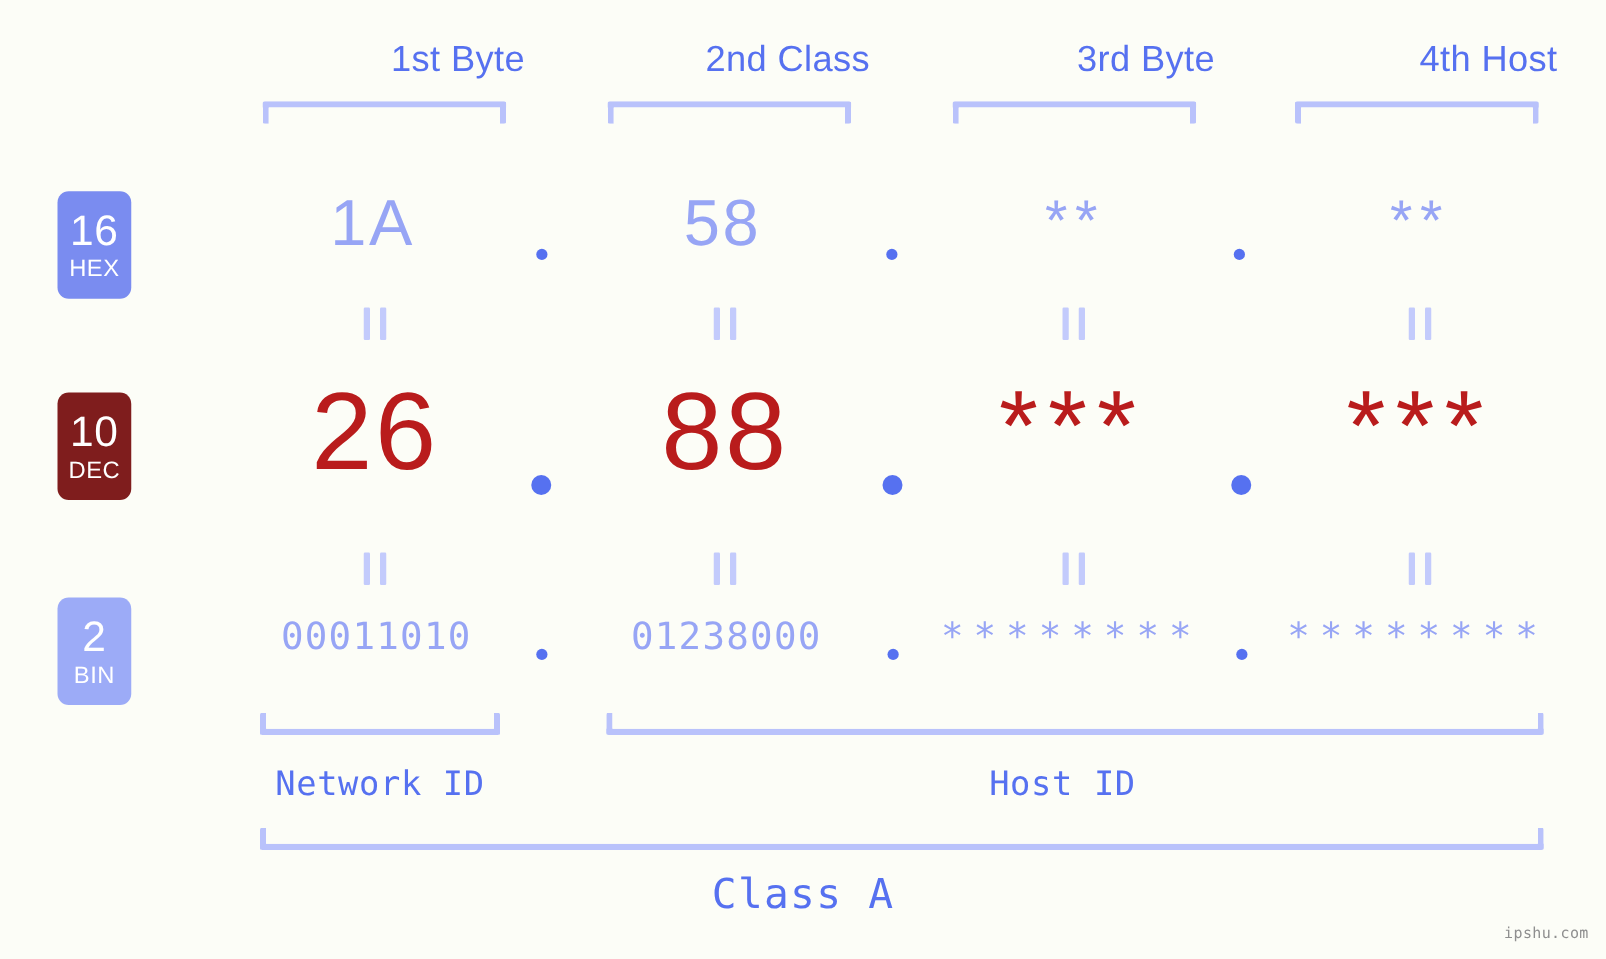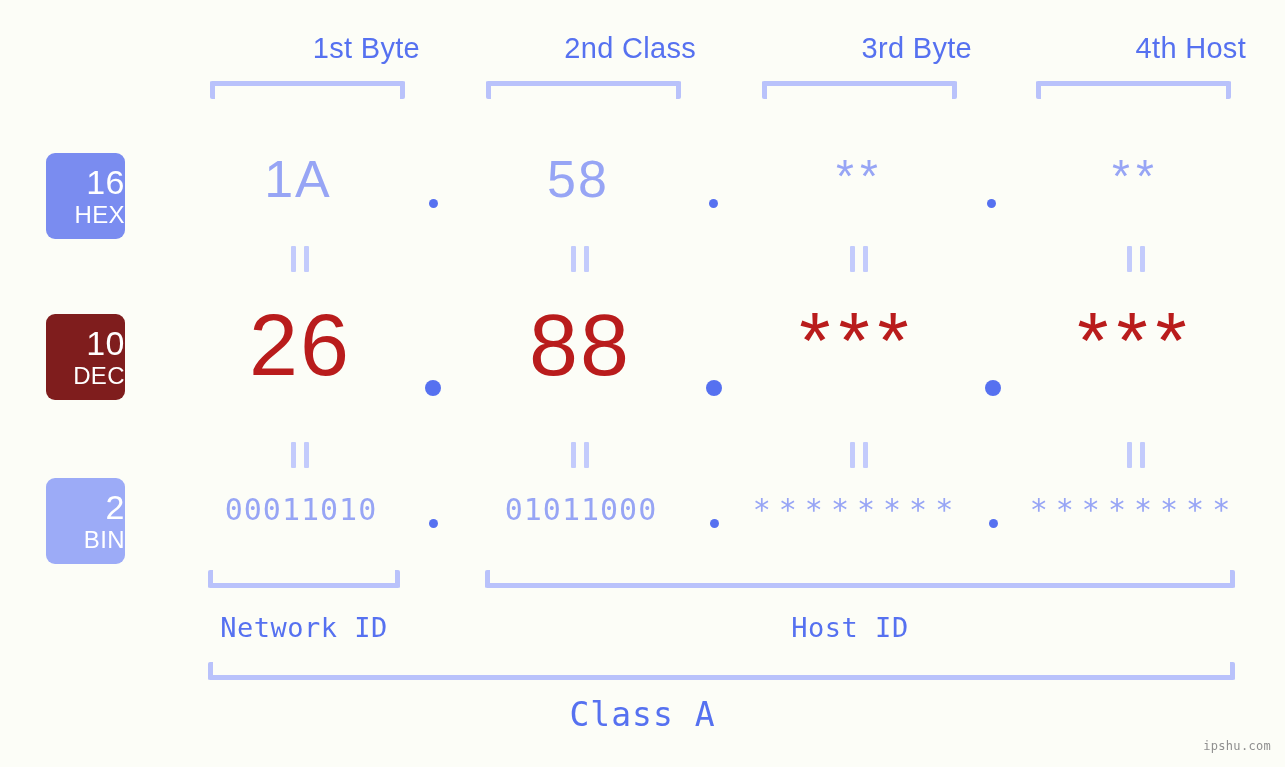--- a/index.html
+++ b/index.html
@@ -35,38 +35,38 @@
     border-top: 5px solid #b9c2fb;
     border-left: 5px solid #b9c2fb;
     border-right: 5px solid #b9c2fb;
     border-radius: 2px;
   }
 
   
   .badge {
     position: absolute;
     left: 46px;
-    width: 79px;
+    width: 59px;
     height: 86px;
     border-radius: 9px;
     color: #ffffff;
     display: flex;
     flex-direction: column;
-    align-items: flex-end;
+    align-items: center;
     justify-content: center;
     font-family: "Liberation Sans", sans-serif;
     line-height: 1;
   }
   .badge .num {
     font-size: 34px;
     font-weight: 400;
     letter-spacing: 0.5px;
   }
   .badge .lbl {
-    font-size: 24px;
+    font-size: 19px;
     font-weight: 400;
     margin-top: 4px;
     letter-spacing: 0.4px;
   }
   .badge-hex { top: 153px; background: #7a8cf0; }
   .badge-dec { top: 314px; background: #7f1d1d; }
   .badge-bin { top: 478px; background: #9cabf7; }
 
   
   .valcell {
@@ -257,21 +257,21 @@
     <i></i>
     <i></i>
   </div>
 <div class="eqmark eq-r2" style="left:1127px;">
     <i></i>
     <i></i>
   </div>
 
 <div class="row-bin">
   <div class="valcell" style="left:181px;">00011010</div>
-  <div class="valcell" style="left:461px;">01011000</div>
+  <div class="valcell" style="left:461px;">01238000</div>
   <div class="valcell star" style="left:737px;">********</div>
   <div class="valcell star" style="left:1014px;">********</div>
   <div class="sep-dot sep-bin" style="left:429px;"></div>
   <div class="sep-dot sep-bin" style="left:710px;"></div>
   <div class="sep-dot sep-bin" style="left:989px;"></div>
 </div>
 
 <div class="bot-bracket id-row" style="left:208px; width:192px;"></div>
 <div class="bot-bracket id-row" style="left:485px; width:750px;"></div>
 

